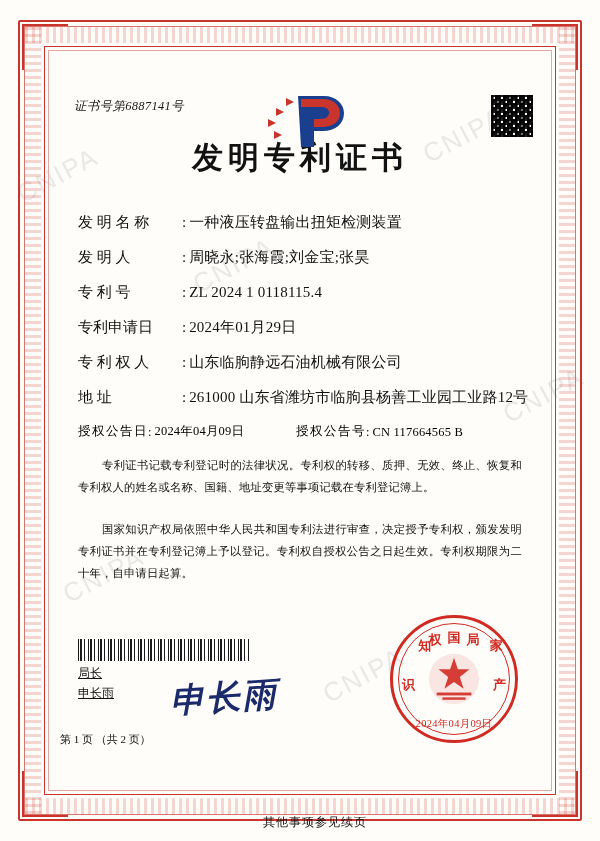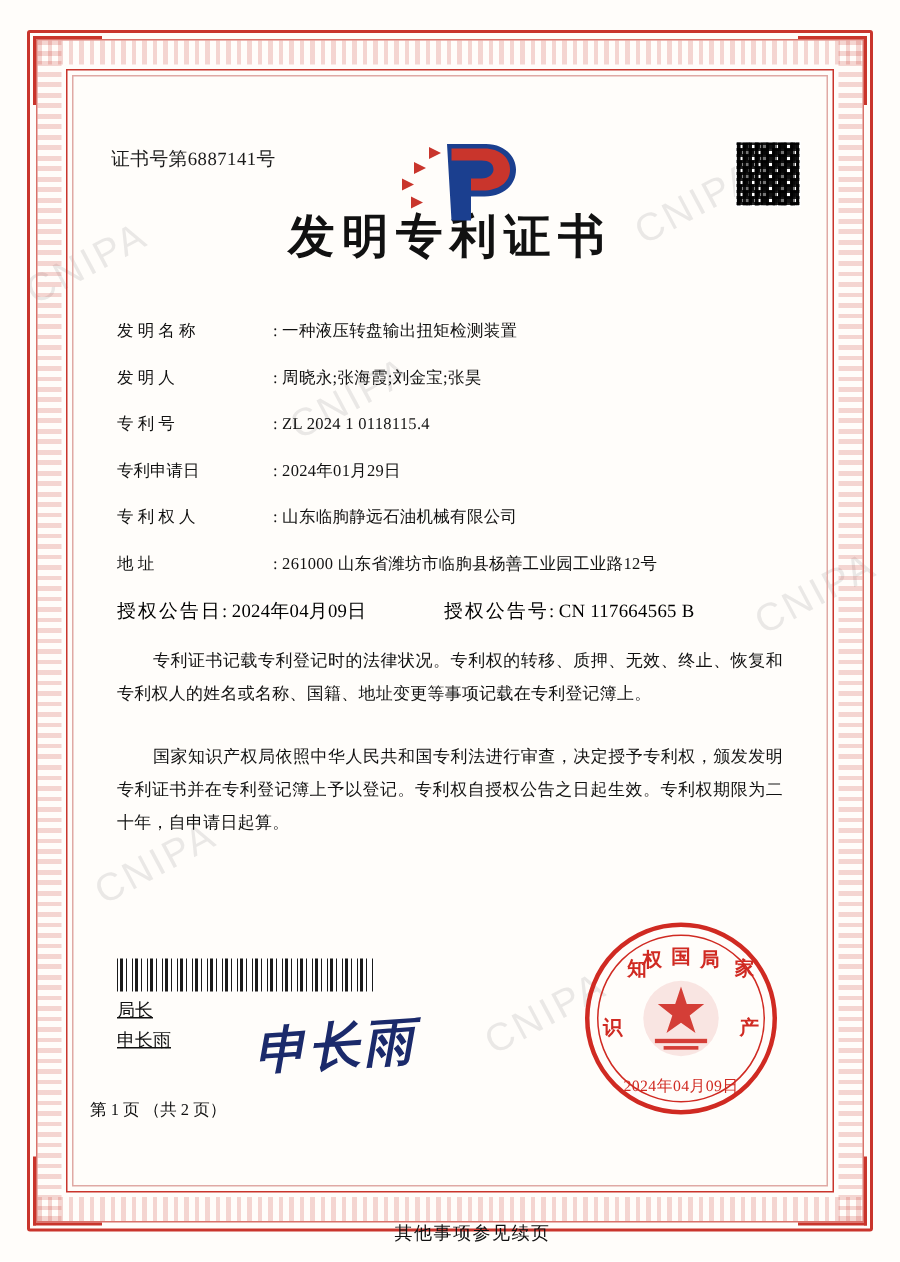--- a/index.html
+++ b/index.html
@@ -75,20 +75,21 @@
     position: absolute;
     left: 60px; top: 62px; right: 60px; bottom: 62px;
   }
 
   .cert-no {
     font-size: 12.5px;
     color: #1a1a1a;
     margin-top: 36px;
     margin-left: 14px;
     letter-spacing: .3px;
+    font-style: italic;
   }
 
   
   .logo {
     position: absolute;
     left: 50%;
     transform: translateX(-50%);
     top: 26px;
     width: 120px;
     height: 62px;
@@ -127,36 +128,36 @@
   }
 
   .fields {
     margin-top: 34px;
     padding-left: 18px;
     padding-right: 8px;
   }
   .row {
     display: flex;
     align-items: baseline;
-    font-size: 11px;
+    font-size: 15px;
     color: #111;
     margin-bottom: 16px;
   }
   .label {
     width: 104px;
     flex: none;
     letter-spacing: 0;
     white-space: nowrap;
   }
   .colon { margin: 0 3px 0 0; }
   .value { flex: 1; letter-spacing: .2px; }
   .value.mono { font-family: "Liberation Serif", serif; }
 
   .row-two { display: flex; align-items: baseline; margin-bottom: 14px; }
-  .half { display: flex; align-items: center; font-size: 12.5px; }
+  .half { display: flex; align-items: flex-end; font-size: 12.5px; }
   .half .label2 { letter-spacing: 1.5px; white-space: nowrap; }
   .half.left { width: 218px; flex: none; }
   .half.right { flex: 1; }
 
   .para {
     font-size: 11.3px;
     line-height: 1.95;
     color: #111;
     text-align: justify;
     margin: 20px 18px 0 18px;

